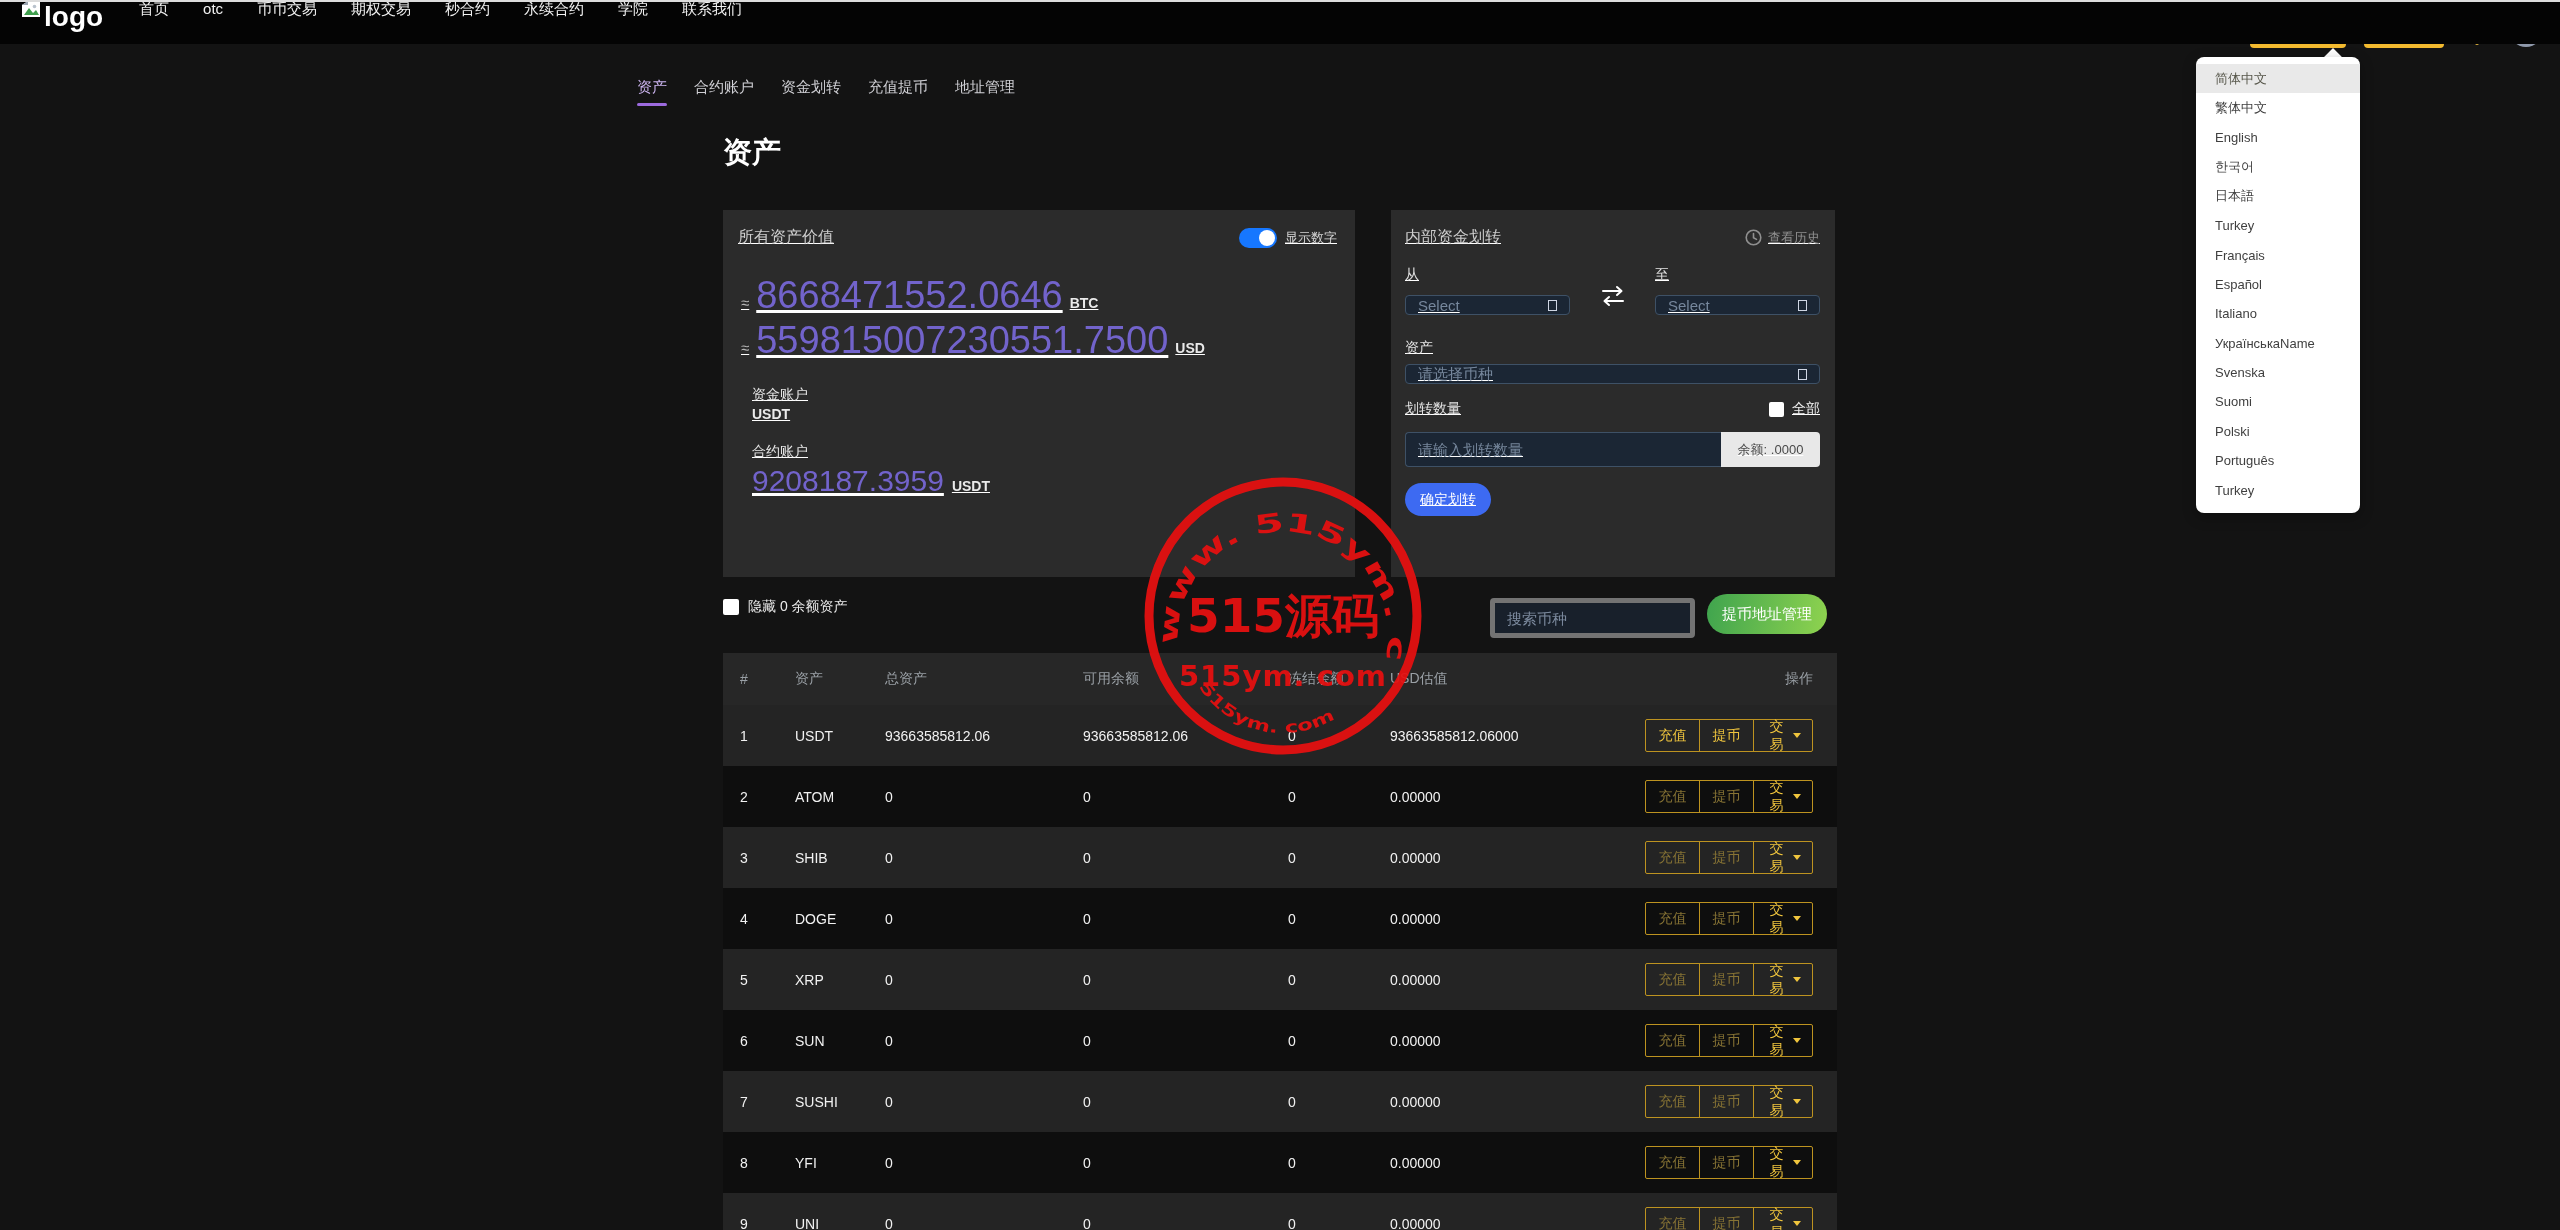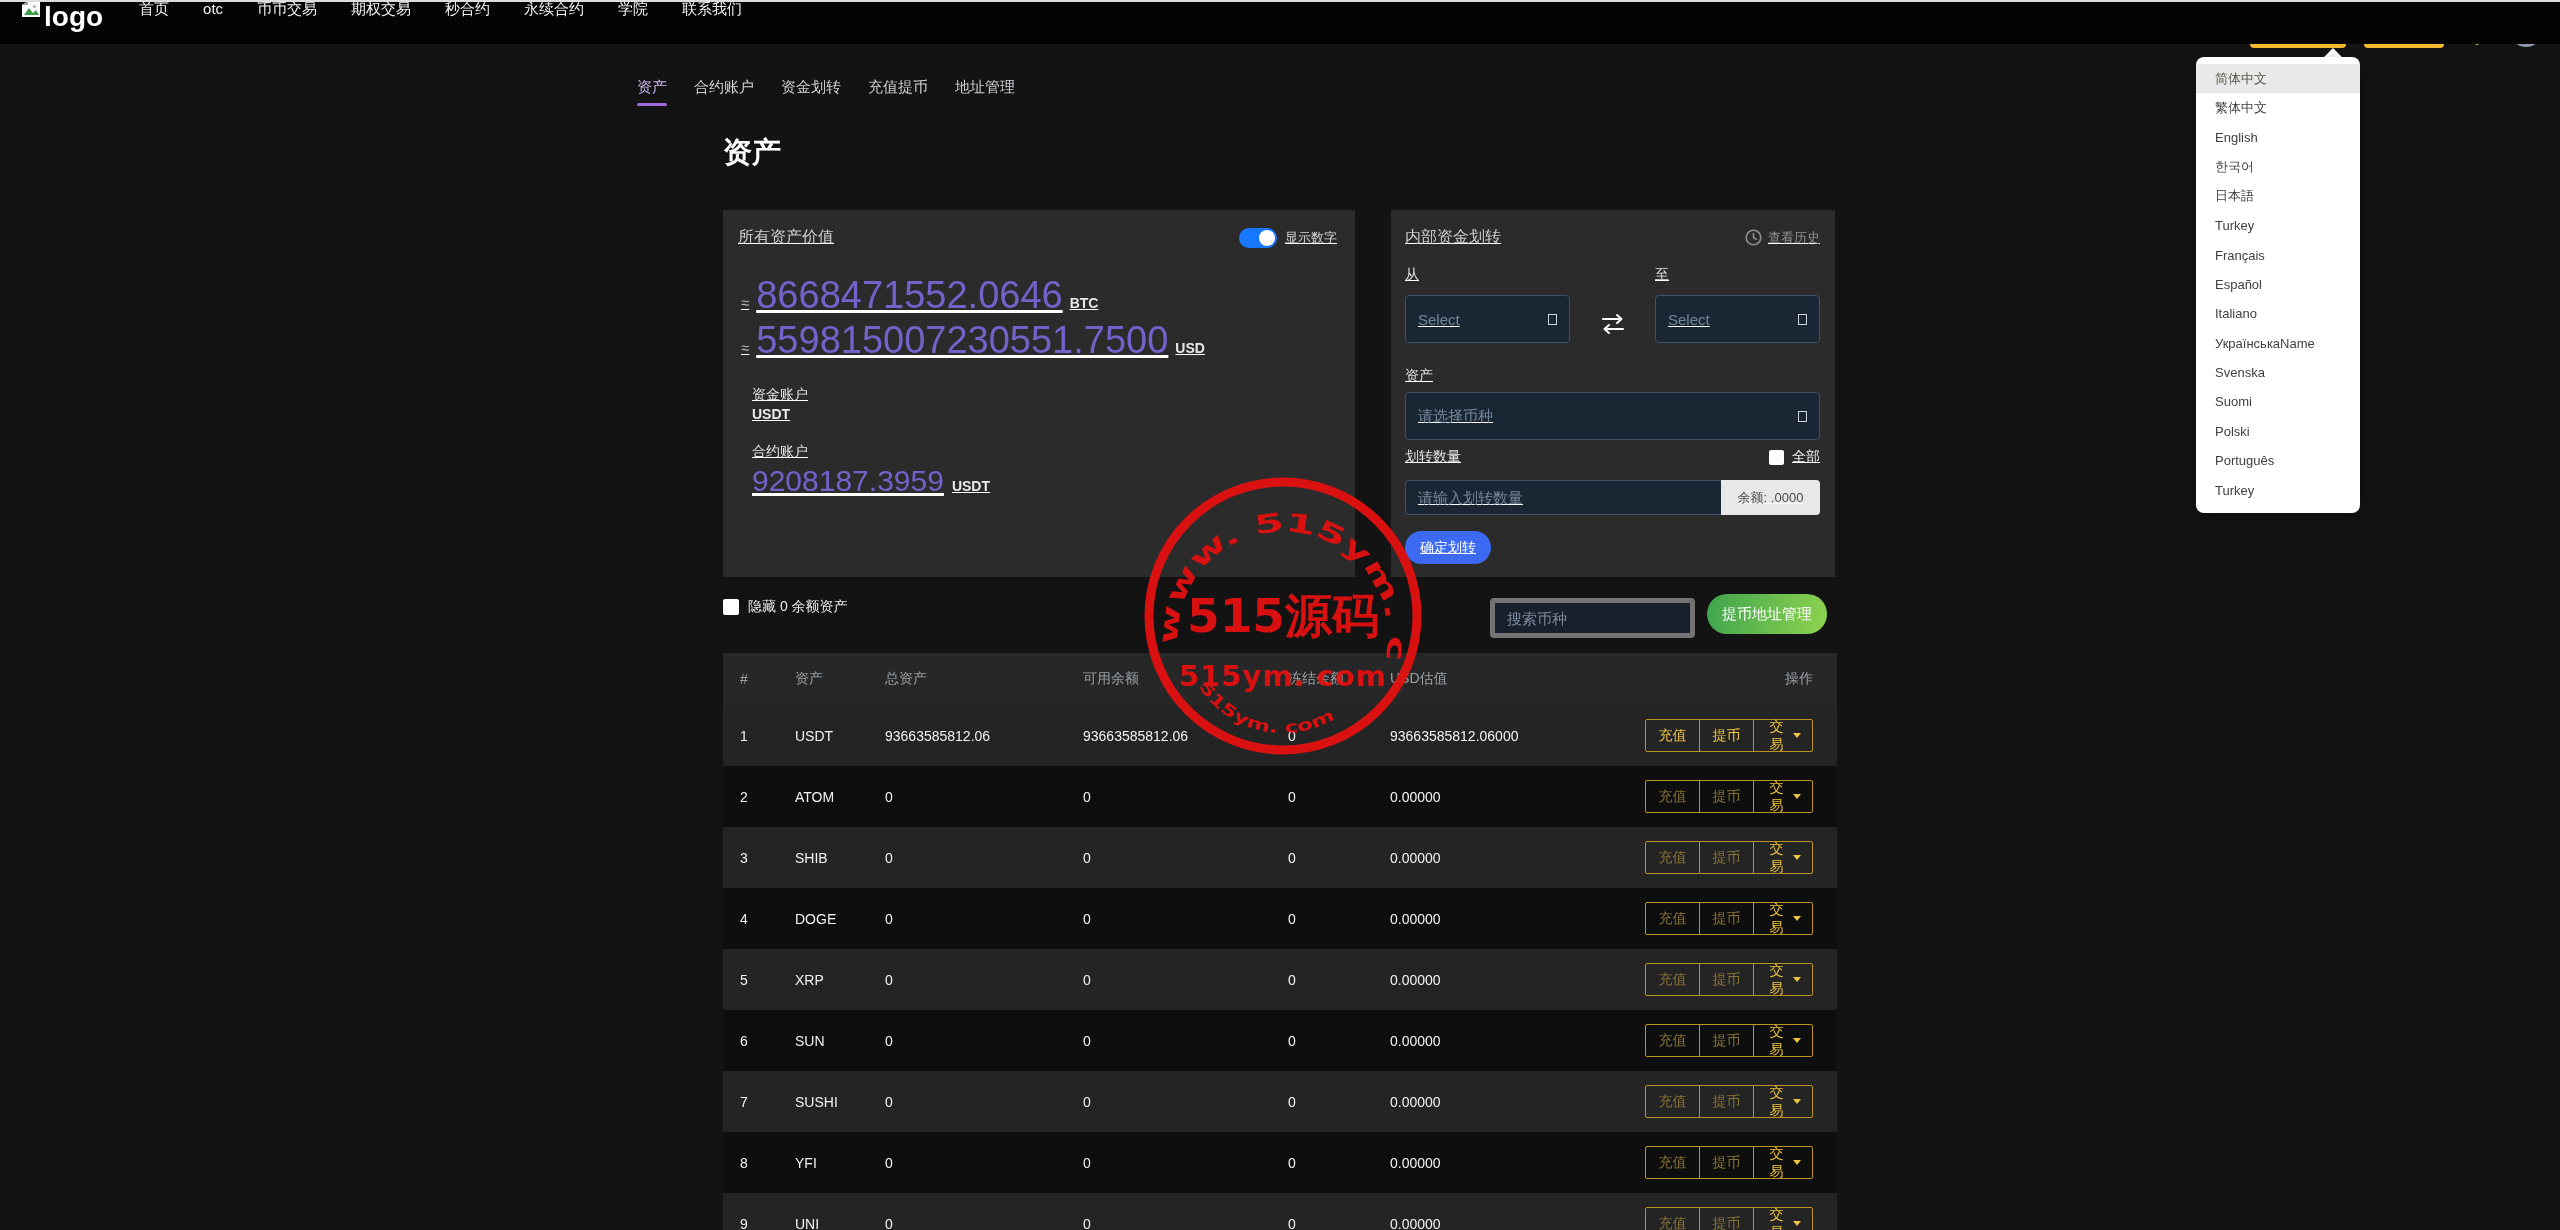--- a/index.html
+++ b/index.html
@@ -60,28 +60,28 @@
   .acct-num { margin-left:14px; font-size:32px; color:#7263cb; margin-top:3px; }
   .acct-unit { margin-left:14px; font-size:14px; font-weight:700; color:#eaeaea; margin-top:2px; }
   .acct2-line { margin-left:14px; margin-top:3px; display:flex; align-items:baseline; gap:8px; }
   .acct2-num { font-size:30px; color:#7263cb; }
 
   .t-title { font-size:16px; color:#cdcdcd; }
   .history { display:flex; align-items:center; gap:6px; font-size:13px; color:#8f8f8f; cursor:pointer; }
   .fromto { display:flex; margin-top:18px; }
   .ft-col { width:165px; }
   .ft-label { font-size:14px; color:#e3e3e3; margin-bottom:11px; }
-  .select { height:48px; background:#1b2634; border:1px solid #3e5166; border-radius:4px;
+  .select { height:20px; background:#1b2634; border:1px solid #3e5166; border-radius:4px;
     display:flex; align-items:center; justify-content:space-between; padding:0 12px; cursor:pointer; }
   .select-text { font-size:15px; color:#76879c; }
   .box-glyph { width:9px; height:11px; border:1.5px solid #cfd6e4; }
   .swap { flex:1; display:flex; align-items:flex-end; justify-content:center; padding-bottom:8px; cursor:pointer; }
   .sec-label { margin-top:24px; font-size:14px; color:#e3e3e3; }
   .full-select { margin-top:7px;gap:40px; }
-  .amount-head { margin-top:8px; display:flex; justify-content:space-between; align-items:center; }
+  .amount-head { margin-top:16px; display:flex; justify-content:space-between; align-items:center; }
   .all-wrap { display:flex; align-items:center; gap:8px; font-size:14px; color:#f0f0f0; cursor:pointer; }
   .checkbox { width:15px; height:15px; background:#fff; border-radius:2px; cursor:pointer; }
   .amount-row { margin-top:14px; display:flex; height:35px; }
   .amount-input { flex:1; background:#1b2634; border:1px solid #3e5166; border-right:none; border-radius:4px 0 0 4px;
     padding:0 12px; color:#76879c; font-size:15px; outline:none; }
   .amount-input::placeholder { color:#76879c; }
   .balance-suffix { width:99px; background:#e8e8e8; border-radius:0 4px 4px 0; color:#4a4a4a; font-size:13px;
     display:flex; align-items:center; justify-content:center; }
   .submit-btn { margin-top:16px; width:86px; height:33px; border-radius:17px; background:#3d6af2; border:none;
     color:#fff; font-size:14px; display:flex; align-items:center; justify-content:center; cursor:pointer; }

